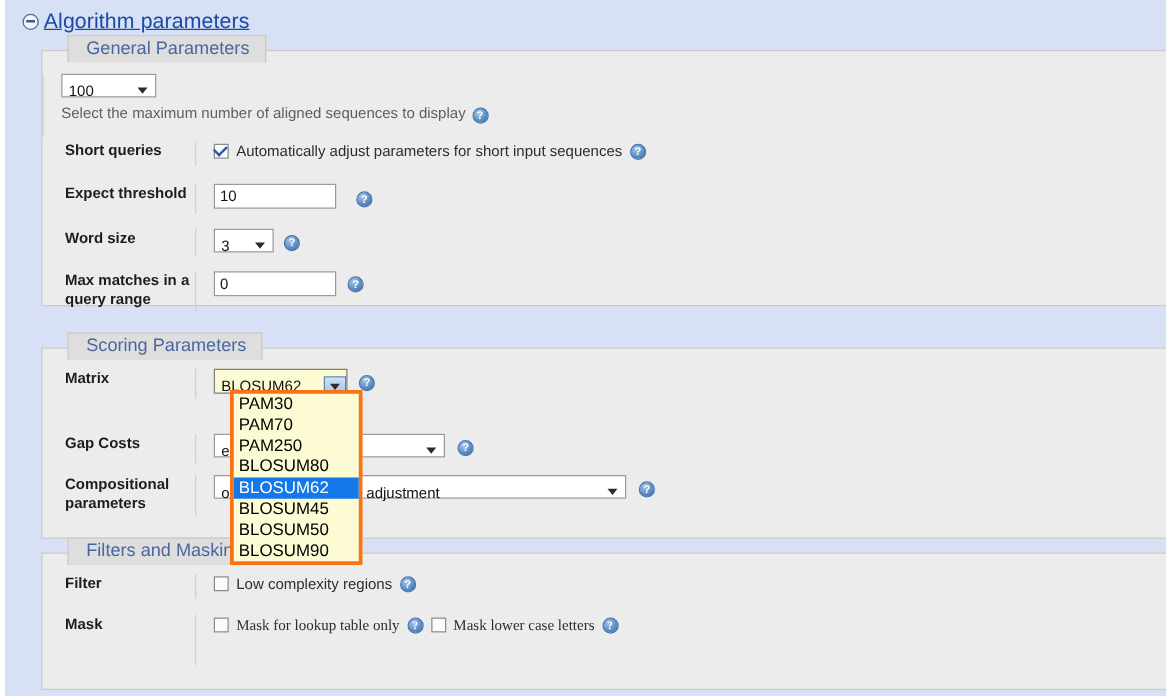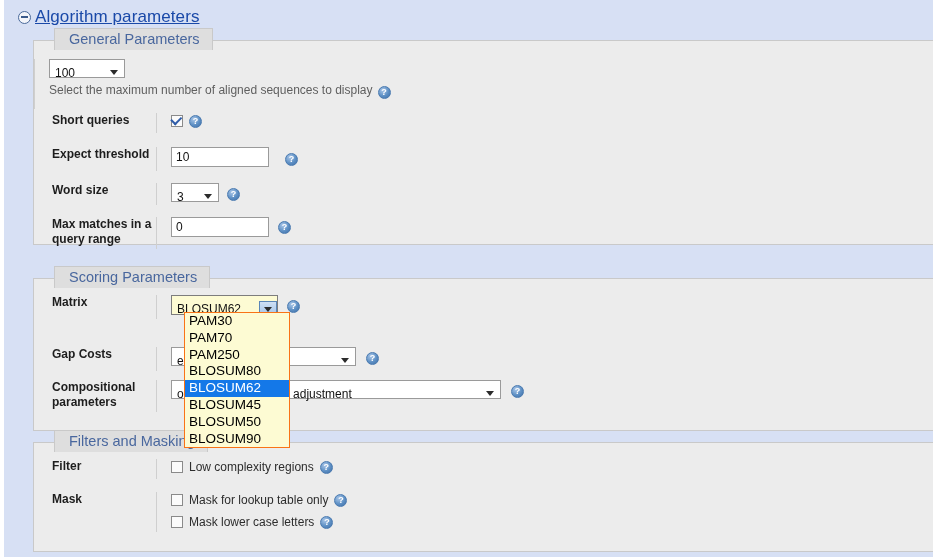--- a/index.html
+++ b/index.html
@@ -59,21 +59,21 @@
       align-items:center;justify-content:center;flex:none;margin-top:2px;}
   .cb.on::after{content:"";display:block;width:9px;height:5px;border-left:2px solid #2f5ca8;border-bottom:2px solid #2f5ca8;
       transform:rotate(-45deg) translate(1px,-2px);}
   .cb-text{font-size:12px;color:#2d2d2d;line-height:16px;}
   .cb-line{display:flex;align-items:flex-start;gap:6px;}
 
   
   .sel-open{background:#fdfbd3;border:1px solid #7d7d7d;}
   .sel-open .caret{height:17px;width:18px;background:linear-gradient(#cfe0f4,#9dc0e6);border:1px solid #5a86b8;box-sizing:border-box;margin-left:auto;}
   .dropdown{
-    position:absolute;left:184px;top:312px;width:106px;background:#fdfbd3;border:1px solid #f97316;
+    position:absolute;left:184px;top:312px;width:106px;background:#fdfbd3;border:3px solid #f97316;
     z-index:40;box-sizing:border-box;padding:0;
   }
   .opt{font-size:13.5px;line-height:16.8px;color:#000;padding:0 2px 0 4px;white-space:nowrap;cursor:pointer;}
   .opt.sel-hl{background:#1478e8;color:#ffffff;}
 </style>
 </head>
 <body>
 
 <div id="app">
 
@@ -107,20 +107,21 @@
     </div>
 
     <div class="row" style="top:72px;left:0;right:0;">
       <div class="lbl">
         <span>Short queries</span>
       </div>
       <div class="divider" style="height:20px;"></div>
       <div class="ctl">
         <div class="cb-line">
           <span class="cb on"></span>
+          <span class="cb-text">Automatically adjust parameters for short input sequences</span>
           <span class="help" style="margin-top:2px;">?</span>
         </div>
       </div>
     </div>
 
     <div class="row" style="top:106px;left:0;right:0;">
       <div class="lbl">
         <span>Expect threshold</span>
       </div>
       <div class="divider" style="height:24px;"></div>
@@ -229,21 +230,21 @@
           <span class="help" style="margin-top:2px;">?</span>
         </div>
       </div>
     </div>
 
     <div class="row" style="top:49px;left:0;right:0;">
       <div class="lbl">
         <span>Mask</span>
       </div>
       <div class="divider" style="height:40px;"></div>
-      <div class="ctl" style="flex-direction:column;gap:6px;">
+      <div class="ctl" style="flex-direction:row;gap:6px;font-family:Liberation Serif, serif;">
         <div class="cb-line">
           <span class="cb"></span>
           <span class="cb-text">Mask for lookup table only</span>
           <span class="help" style="margin-top:2px;">?</span>
         </div>
         <div class="cb-line">
           <span class="cb"></span>
           <span class="cb-text">Mask lower case letters</span>
           <span class="help" style="margin-top:2px;">?</span>
         </div>

